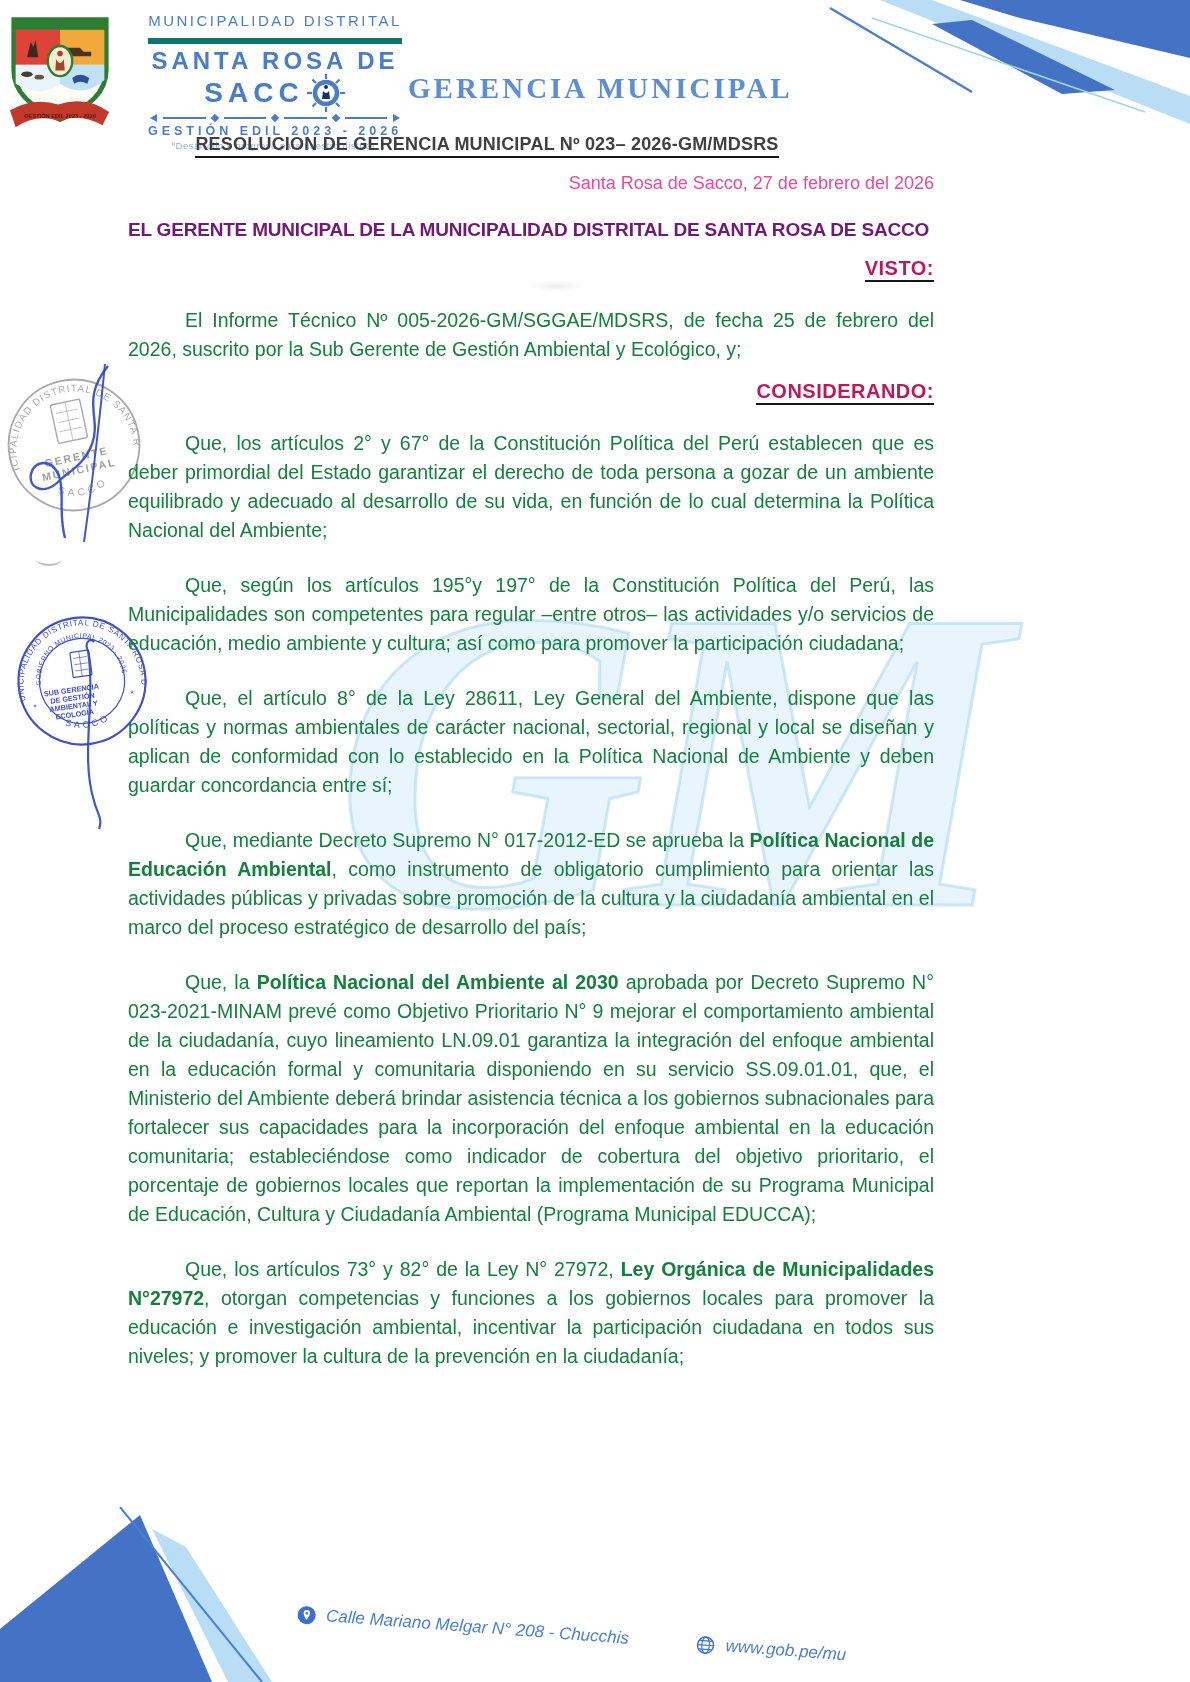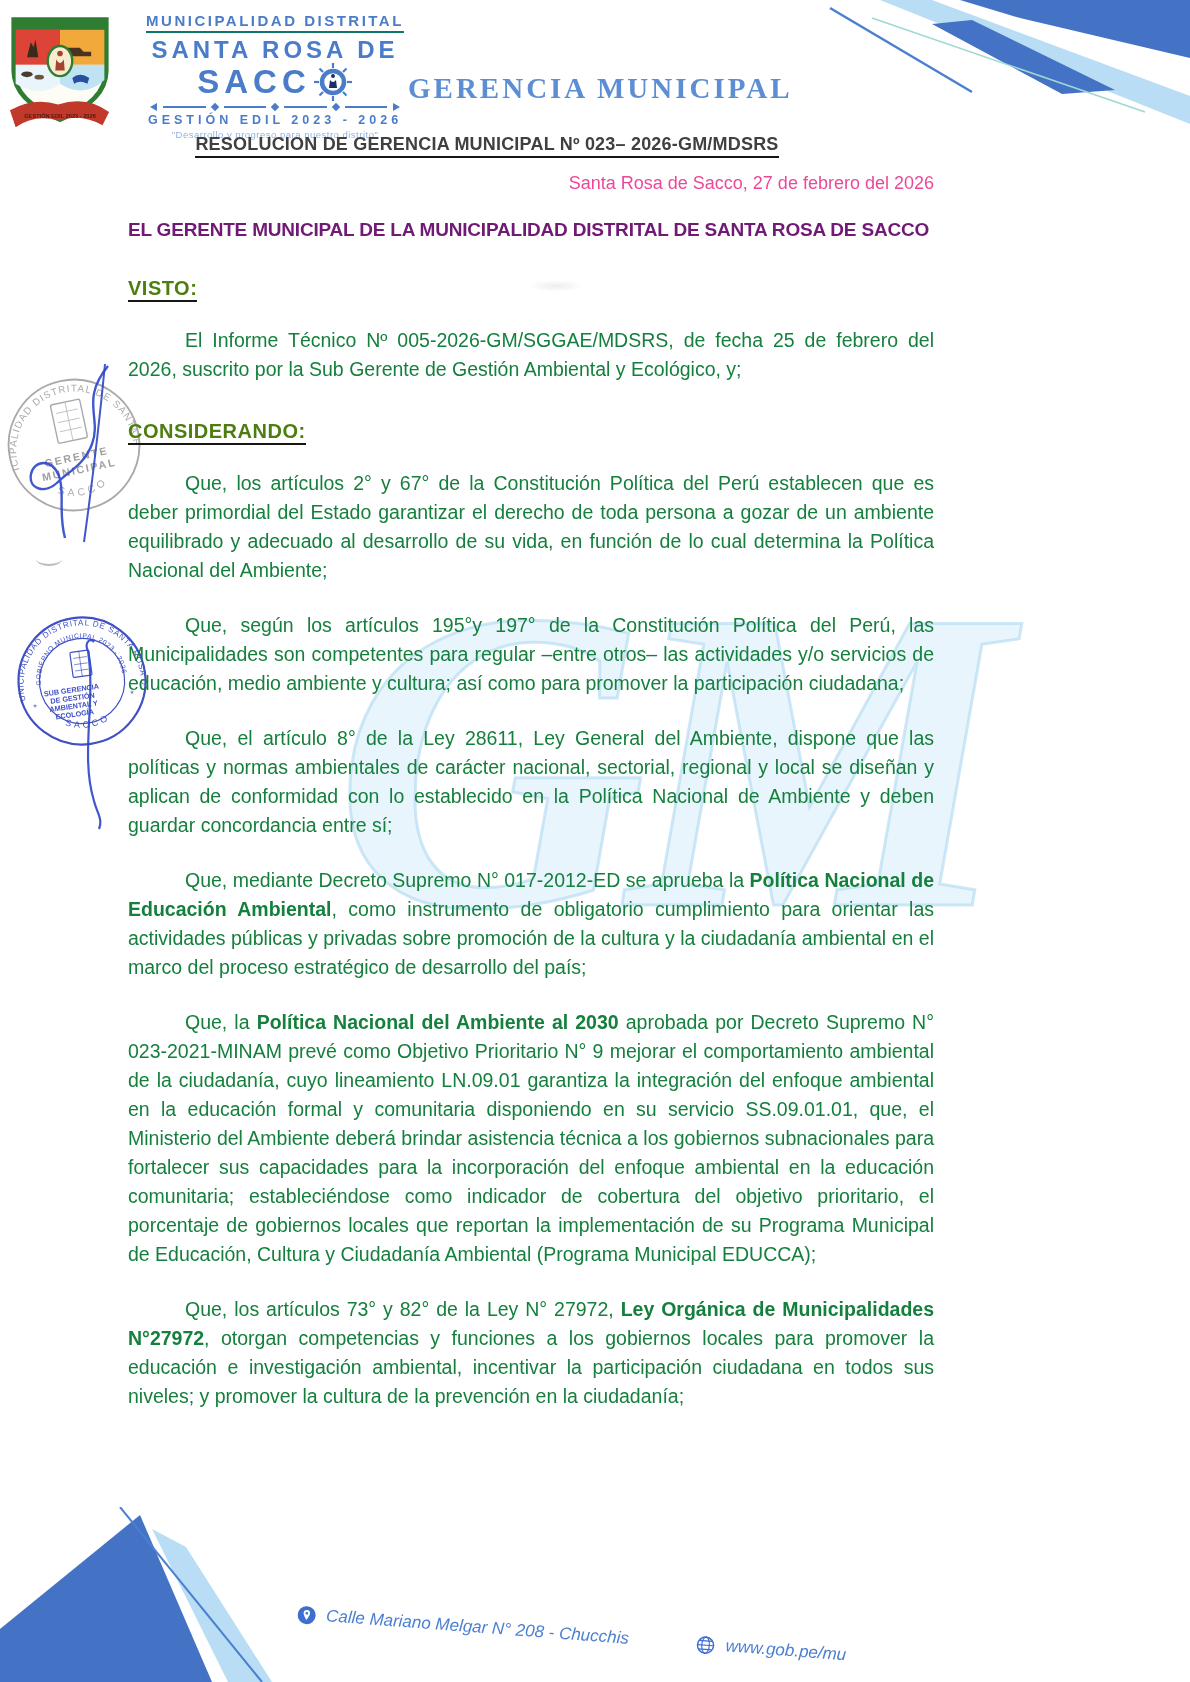--- a/index.html
+++ b/index.html
@@ -4,25 +4,25 @@
 <style>
   html,body{margin:0;padding:0;}
   body{
     width:1190px;height:1682px;position:relative;overflow:hidden;background:#ffffff;
     font-family:"Liberation Sans",sans-serif;color:#222;
   }
   .abs{position:absolute;}
   
   .crest{left:8px;top:12px;width:104px;height:118px;}
   .logo-block{left:132px;top:12px;width:286px;text-align:center;color:#4a7cc9;}
-  .logo-l1{display:inline-block;font-size:15px;font-weight:700;letter-spacing:2.5px;
-           border-bottom:2px solid #0f766e;padding-bottom:2px;}
+  .logo-l1{display:inline-block;font-size:15px;font-weight:400;letter-spacing:2.5px;
+           border-bottom:6px solid #0f766e;padding-bottom:9px;}
   .logo-l2{font-size:24px;font-weight:700;letter-spacing:4px;margin-top:3px;}
   .logo-l3{display:flex;align-items:center;justify-content:center;gap:2px;margin-top:-2px;}
-  .logo-l3 .word{font-size:33px;font-weight:800;letter-spacing:5px;line-height:40px;}
+  .logo-l3 .word{font-size:28px;font-weight:800;letter-spacing:5px;line-height:40px;}
   .logo-divider{display:flex;align-items:center;gap:6px;width:250px;margin:1px auto 2px auto;}
   .dv-line{flex:1;height:2px;background:#4a7cc9;}
   .dv-diamond{width:6px;height:6px;background:#4a7cc9;transform:rotate(45deg);flex:none;}
   .dv-arrow-l{width:0;height:0;border-top:4px solid transparent;border-bottom:4px solid transparent;border-right:7px solid #4a7cc9;flex:none;}
   .dv-arrow-r{width:0;height:0;border-top:4px solid transparent;border-bottom:4px solid transparent;border-left:7px solid #4a7cc9;flex:none;}
   .logo-l4{font-size:12.5px;font-weight:700;letter-spacing:4px;}
   .logo-tagline{font-size:9.5px;color:#8fb3e2;letter-spacing:.5px;margin-top:2px;}
   .office-title{left:408px;top:72px;width:344px;text-align:center;
     font-family:"Liberation Serif",serif;font-weight:700;font-size:29px;
     color:#5d8ed3;letter-spacing:3px;white-space:nowrap;}
@@ -31,21 +31,21 @@
   .watermark{left:335px;top:545px;font-family:"Liberation Serif",serif;font-weight:700;
     font-size:430px;line-height:430px;letter-spacing:-18px;
     color:rgba(199,230,247,0.40);-webkit-text-stroke:3px rgba(168,214,240,0.55);
     z-index:0;user-select:none;font-style:italic;}
   
   .content{left:128px;top:134px;width:806px;z-index:2;}
   .res-title{text-align:center;padding-right:88px;font-weight:700;font-size:18px;color:#404040;}
   .res-title span{border-bottom:2.5px solid #161616;padding-bottom:2px;letter-spacing:.2px;}
   .dateline{text-align:right;margin-top:18px;font-size:18px;color:#ec4899;}
   .issuer{margin-top:25px;font-weight:700;font-size:19px;color:#701a75;letter-spacing:-0.2px;}
-  .doc-heading{margin-top:36px;font-weight:700;font-size:20px;color:#4d7c0f;}
+  .doc-heading{margin-top:16px;font-weight:700;font-size:20px;color:#be185d;text-align:right;}
   .doc-heading span{border-bottom:2.5px solid #161616;padding-bottom:1px;letter-spacing:.5px;}
   .doc-para{margin:26px 0 0 0;text-align:justify;text-indent:57px;
     font-size:19.5px;line-height:29px;color:#15803d;}
   
   .stamp1{left:4px;top:370px;width:140px;height:150px;transform:rotate(-12deg);z-index:1;opacity:.85;}
   .sig1{left:8px;top:360px;width:140px;height:190px;z-index:1;}
   .stamp2{left:14px;top:608px;width:136px;height:146px;transform:rotate(-8deg);z-index:1;}
   .sig2{left:30px;top:633px;width:120px;height:205px;z-index:1;}
   .arc-mark{width:26px;height:12px;border-bottom:2px solid #bcbcbc;border-radius:0 0 50% 50%;}
   .arc1{left:36px;top:552px;}

